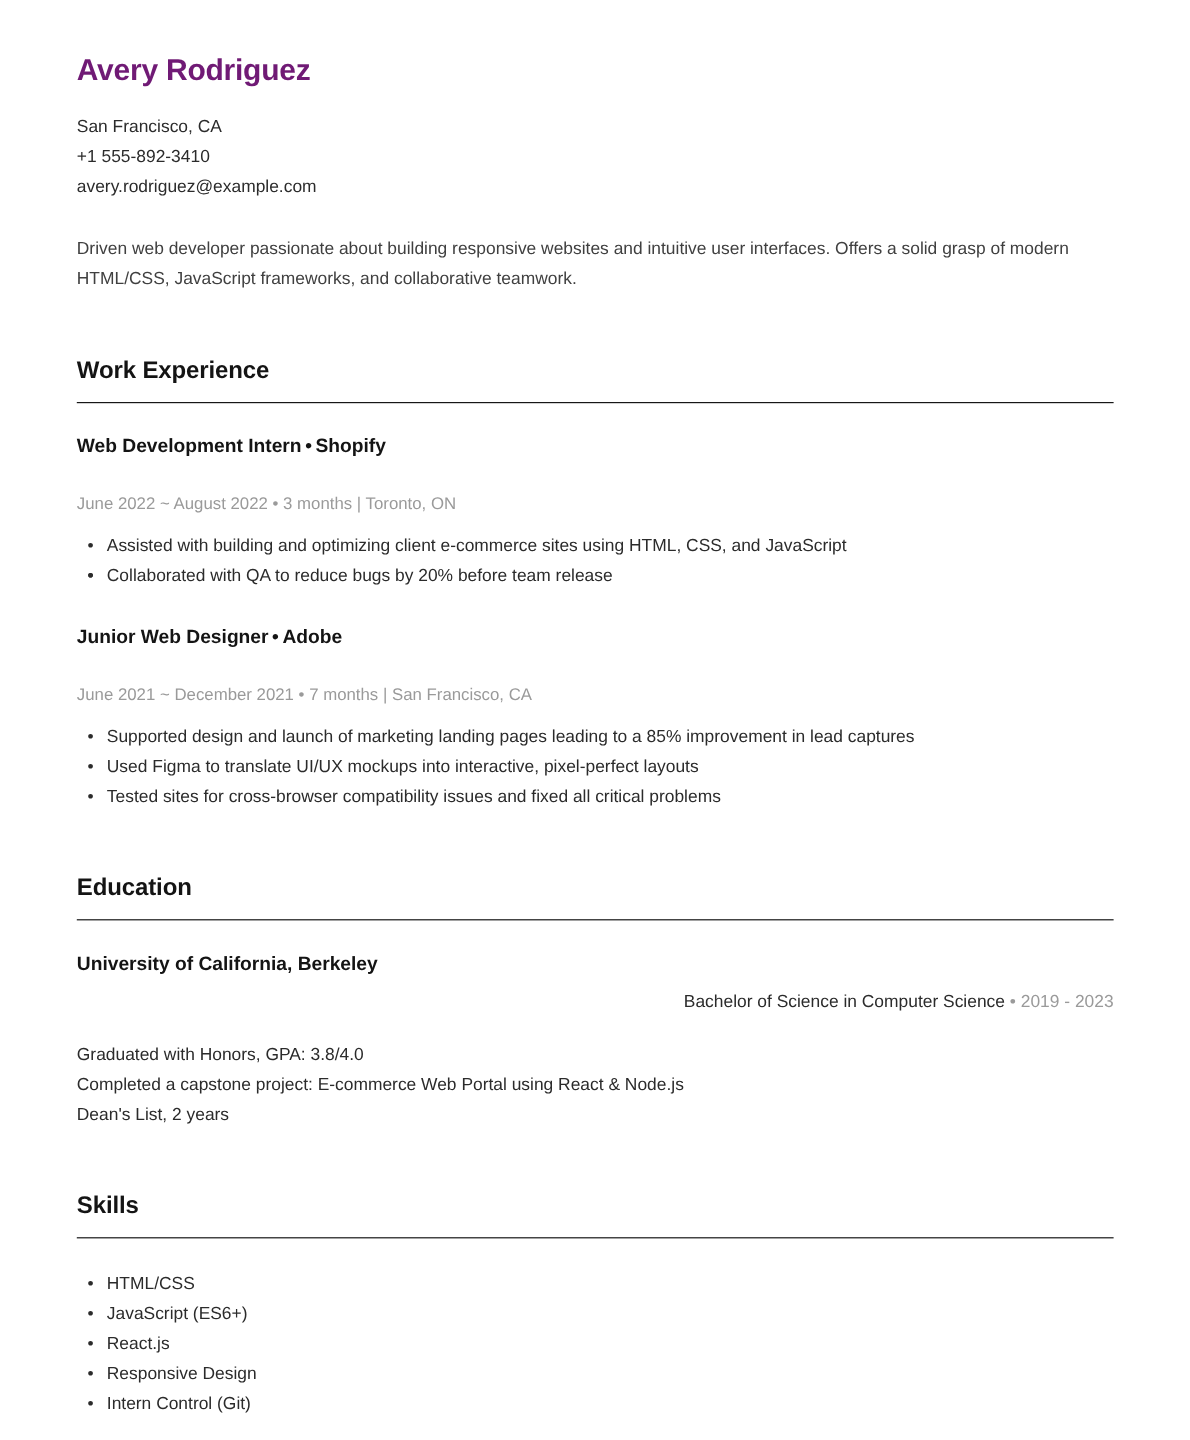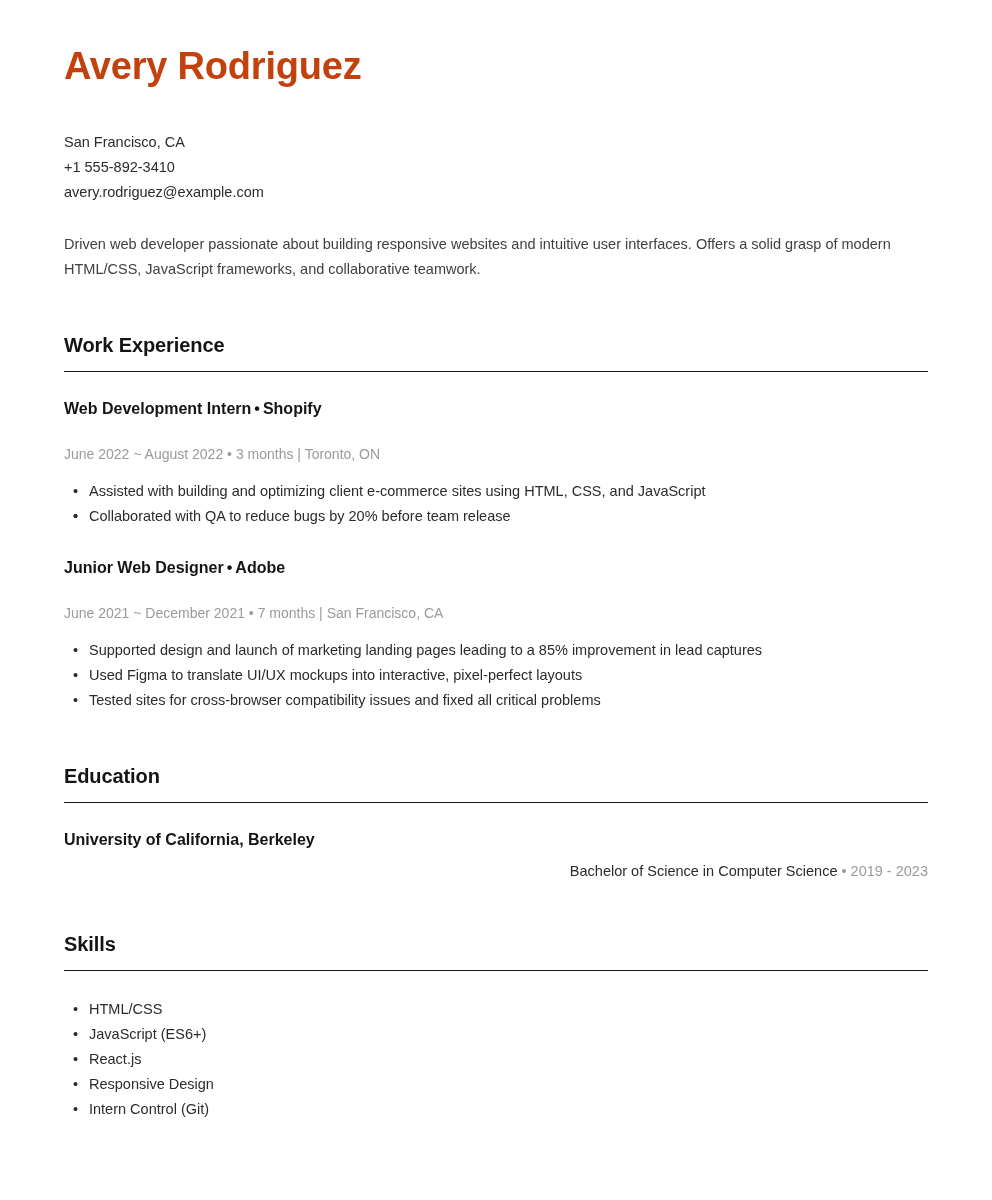--- a/index.html
+++ b/index.html
@@ -16,26 +16,26 @@
   }
   .page {
     width: 864px;
     margin: 0 auto;
     padding: 44px 0 0 0;
     box-sizing: content-box;
   }
 
   
   .name {
-    font-size: 38px;
+    font-size: 25px;
     font-weight: bold;
     letter-spacing: -0.2px;
     line-height: 1.2;
-    margin: 0 0 40px 0;
-    color: #c2410c;
+    margin: 0 0 20px 0;
+    color: #701a75;
   }
   .contact-line {
     font-size: 14.5px;
     line-height: 25px;
     color: #2b2b2b;
   }
   .summary {
     font-size: 14.5px;
     line-height: 25px;
     color: #404040;
@@ -192,20 +192,25 @@
   <section class="section">
     <h2 class="section-title">Education</h2>
     <div class="section-rule"></div>
 
     <div class="entry">
       <div class="entry-title">University of California, Berkeley</div>
       <div class="entry-sub">
         <span>Bachelor of Science in Computer Science</span>
         <span class="muted">• 2019 - 2023</span>
       </div>
+      <div class="detail-lines">
+        <div>Graduated with Honors, GPA: 3.8/4.0</div>
+        <div>Completed a capstone project: E-commerce Web Portal using React &amp; Node.js</div>
+        <div>Dean's List, 2 years</div>
+      </div>
     </div>
   </section>
 
   <section class="section">
     <h2 class="section-title">Skills</h2>
     <div class="section-rule"></div>
 
     <ul class="skills">
       <li><span class="dot">•</span><span>HTML/CSS</span></li>
       <li><span class="dot">•</span><span>JavaScript (ES6+)</span></li>

